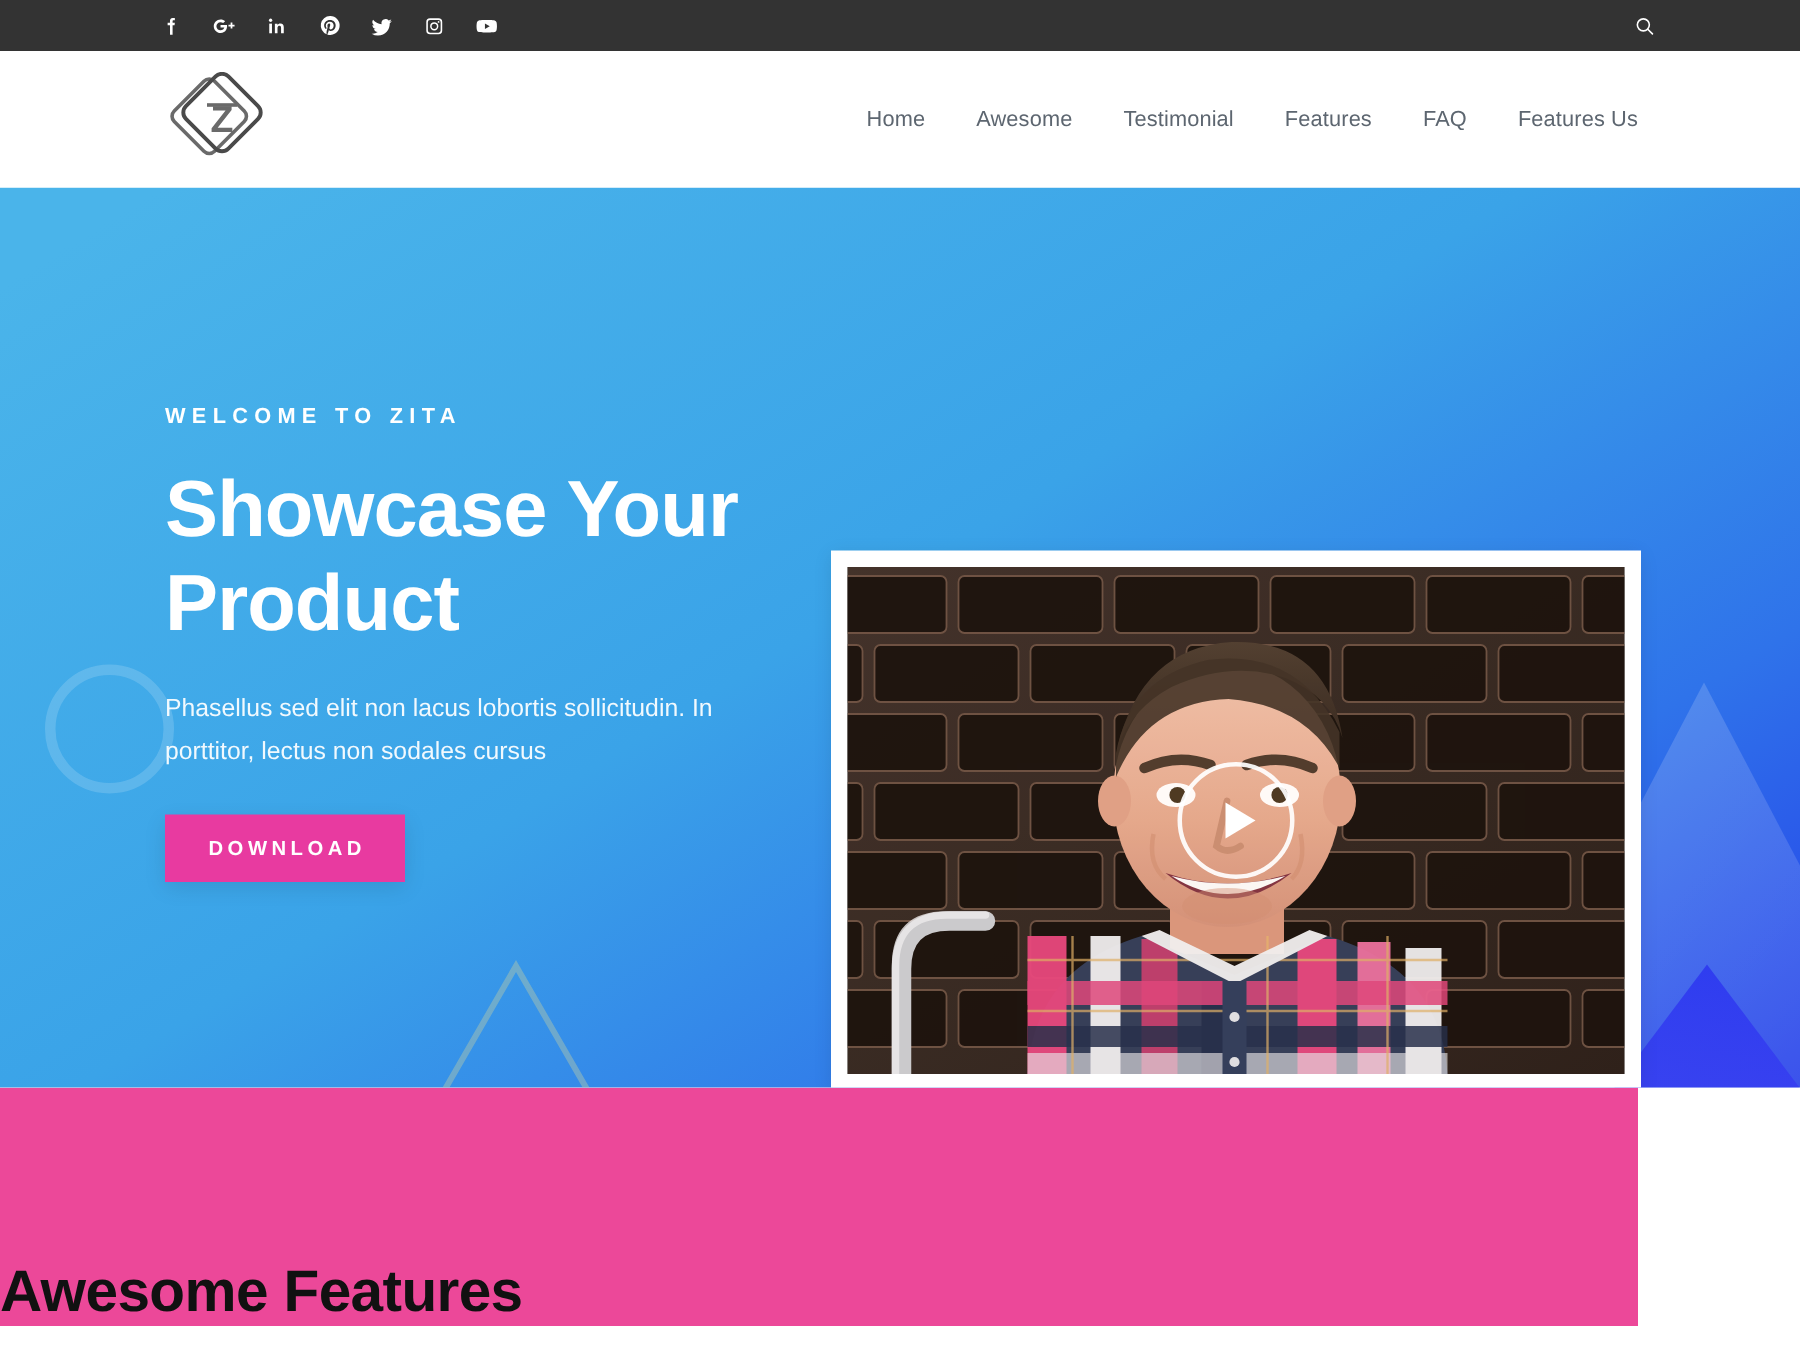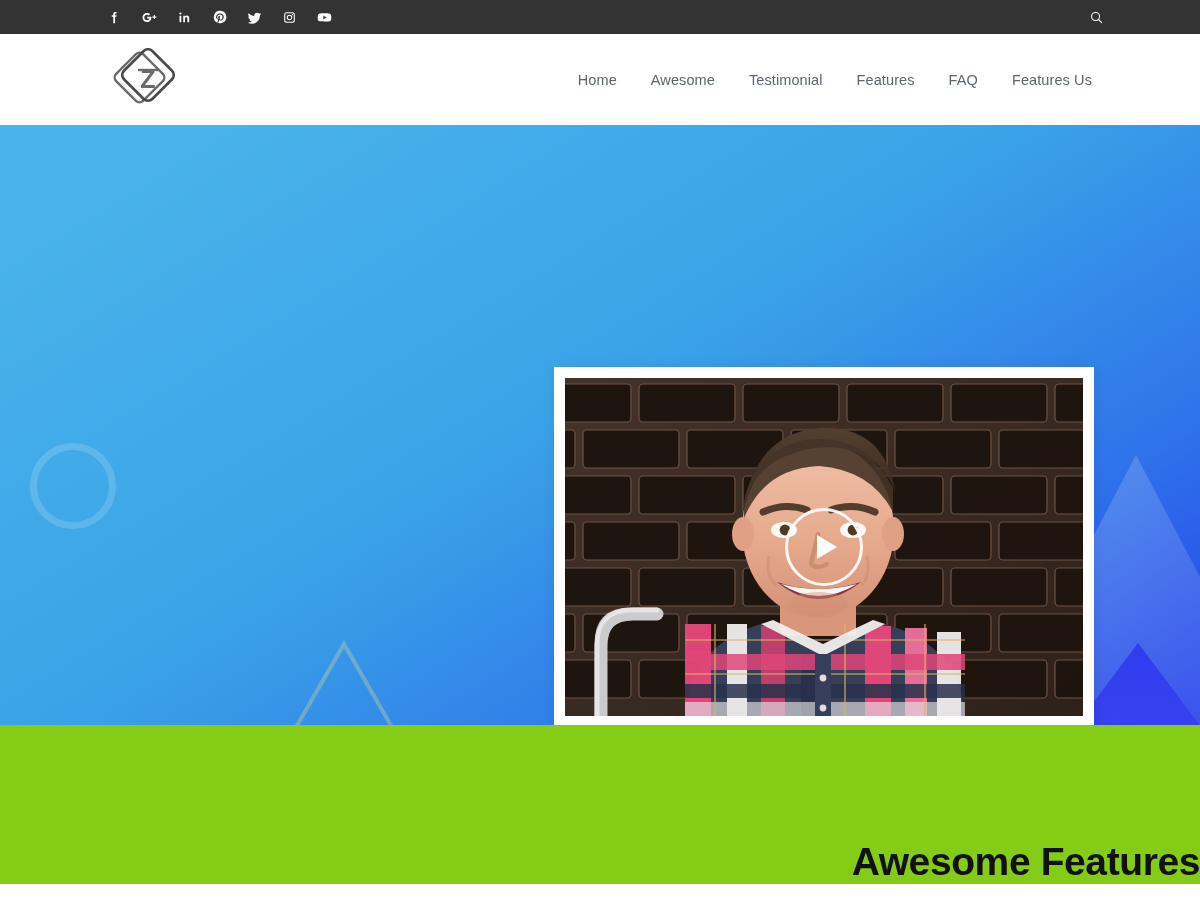--- a/index.html
+++ b/index.html
@@ -136,22 +136,22 @@
   .play-btn .tri{
     width:0; height:0;
     border-left:20px solid #ffffff;
     border-top:12px solid transparent;
     border-bottom:12px solid transparent;
     margin-left:6px;
   }
 
   
   .features{
-    width:1200px; padding-top:115px; text-align:right;
-    background:#84cc16;
+    width:1092px; padding-top:115px; text-align:left;
+    background:#ec4899;
   }
   .features-title{
     font-size:39px; font-weight:700; color:#111111;
     letter-spacing:-.4px; margin-bottom:38px;
   }
 </style>
 </head>
 <body>
 
 <div class="topbar">
@@ -285,20 +285,29 @@
   <div class="hero-inner">
 
     <div class="deco-circle"></div>
 
     <div class="deco-triangle">
       <svg width="145" height="130" viewBox="0 0 145 130" aria-hidden="true">
         <polygon points="72,6 140,124 4,124" fill="none" stroke="rgba(180,200,170,0.45)" stroke-width="4"></polygon>
       </svg>
     </div>
 
+    <div class="hero-left">
+      <div class="eyebrow">WELCOME TO ZITA</div>
+      <h1 class="hero-title">
+        <span>Showcase Your</span><br>
+        <span>Product</span>
+      </h1>
+      <p class="hero-desc">Phasellus sed elit non lacus lobortis sollicitudin. In porttitor, lectus non sodales cursus</p>
+      <button class="btn-download">DOWNLOAD</button>
+    </div>
 
     <div class="video-card">
       <div class="video-thumb">
 
         <div class="brickwall">
           <svg width="518" height="338" viewBox="0 0 518 338" aria-hidden="true">
             <defs>
               <linearGradient id="brickBg" x1="0" y1="0" x2="1" y2="1">
                 <stop offset="0" stop-color="#3a2e28"></stop>
                 <stop offset="1" stop-color="#241b17"></stop>

